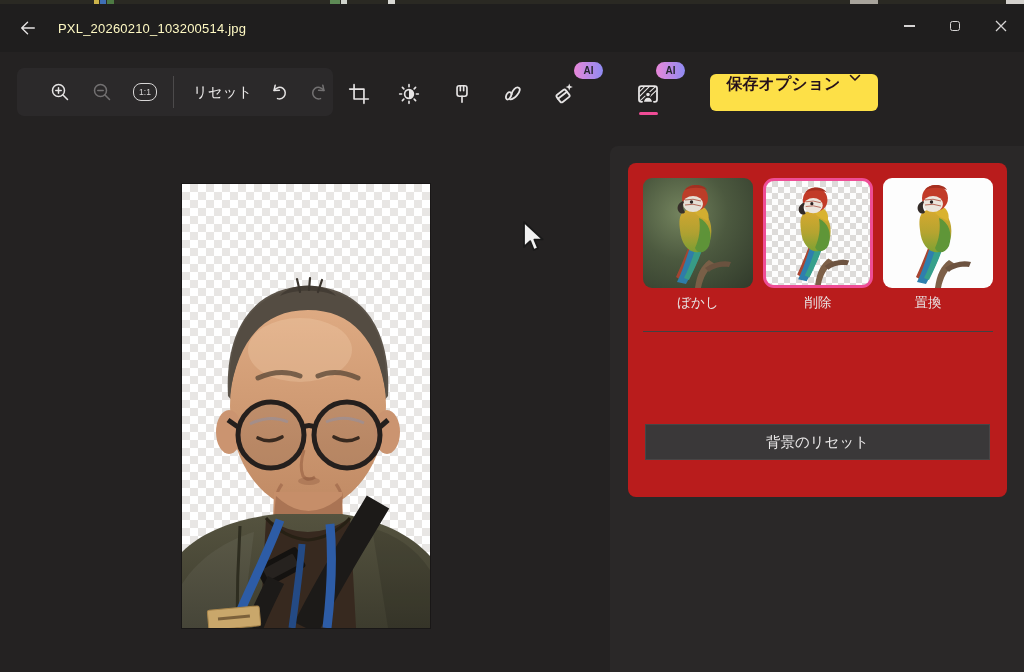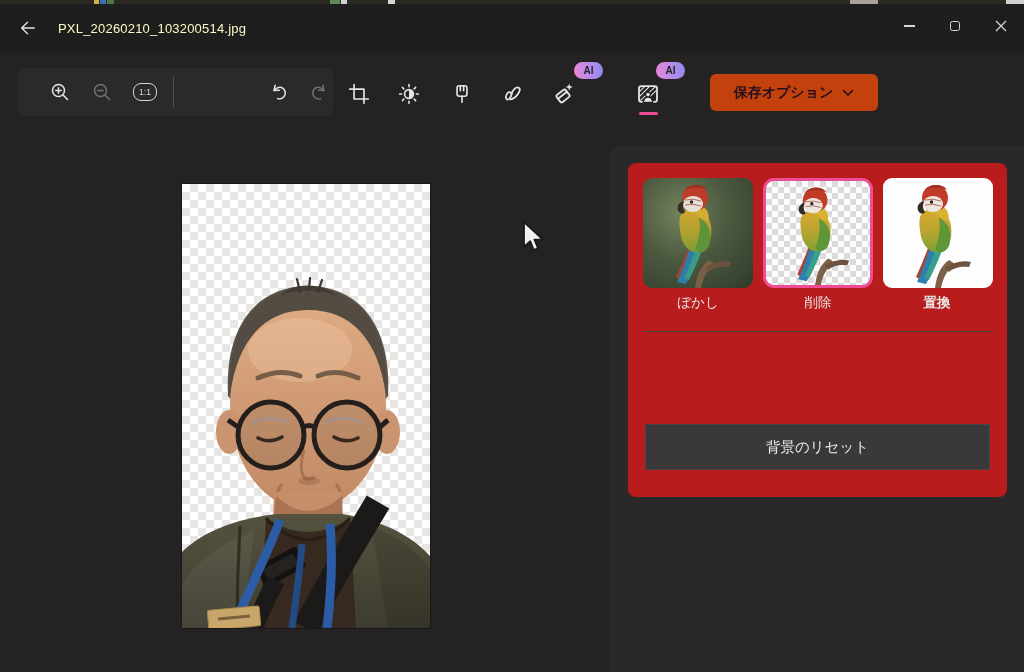--- a/index.html
+++ b/index.html
@@ -32,22 +32,22 @@
   .reset-label { position:absolute; left:168px; top:0; height:48px; display:flex; align-items:center; font-size:14.5px; color:#eceaea; padding:0 8px; }
   .onetoone { width:24px; height:18px; border:1.5px solid #d8d6d6; border-radius:8px; font-size:8.5px; color:#d8d6d6; display:flex; align-items:center; justify-content:center; letter-spacing:0; }
 
   .mid-tool { position:absolute; top:22px; width:40px; height:40px; display:flex; align-items:center; justify-content:center; }
   .ai-badge { position:absolute; width:29px; height:17px; border-radius:9px;
     background:linear-gradient(90deg,#e887d9 0%,#8f8bf2 100%);
     color:#24242e; font-size:10px; font-weight:bold; display:flex; align-items:center; justify-content:center; }
   .sel-underline { position:absolute; left:639px; top:60px; width:19px; height:3px; border-radius:2px; background:#ef4c96; }
 
   .save-btn { position:absolute; left:710px; top:22px; width:168px; height:37px; border-radius:6px;
-    background:#c2410c; border:none; color:#24101b; font-size:14px; font-weight:bold;
-    display:flex; align-items:center; justify-content:center; gap:9px; font-family:inherit; }
+    background:#fde047; border:none; color:#24101b; font-size:16px; font-weight:bold;
+    display:flex; justify-content:center; gap:9px; font-family:inherit; }
   .cancel-btn { position:absolute; left:887px; top:22px; width:118px; height:37px; border-radius:6px;
     background:#2e2c2d; border:1px solid #413f40; color:#eceaea; font-size:14px;
     display:flex; align-items:center; justify-content:center; font-family:inherit; }
 
   
   .photo { position:absolute; left:182px; top:184px; width:248px; height:444px;
     background:conic-gradient(#e8e6e4 25%,#ffffff 0 50%,#e8e6e4 0 75%,#ffffff 0);
     background-size:16px 16px; box-shadow:0 0 0 1px rgba(0,0,0,.3); }
   .photo svg { position:absolute; left:0; top:0; }
 
@@ -56,32 +56,32 @@
   
   .side-panel { position:absolute; left:610px; top:146px; width:414px; height:526px; background:#2a2828; border-radius:8px 0 0 0; }
   .card { position:absolute; left:18px; top:17px; width:379px; height:334px; background:#b91c1c; border-radius:8px; }
 
   .thumb { position:absolute; top:15px; width:110px; height:110px; border-radius:9px; overflow:hidden; }
   .thumb svg { position:absolute; left:0; top:0; }
   .thumb-blur  { left:15px;  background:radial-gradient(circle at 35% 32%,#74845e 0%,#4c593f 45%,#313a2b 100%); }
   .thumb-remove{ left:135px; background:conic-gradient(#dddbd9 25%,#fdfdfd 0 50%,#dddbd9 0 75%,#fdfdfd 0); background-size:12px 12px; border:3px solid #ee4d96; border-radius:11px; }
   .thumb-replace{ left:255px; background:#fdfdfd; }
   .thumb-label { position:absolute; top:131px; width:110px; text-align:center; font-size:13.5px; color:#e8e6e6; }
-  .lbl-0 { left:15px; } .lbl-1 { left:135px; } .lbl-2 { left:254px;font-weight:bold; }
+  .lbl-0 { left:15px; } .lbl-1 { left:135px; } .lbl-2 { left:245px; }
 
   .card-divider { position:absolute; left:15px; top:168px; width:350px; height:1px; background:#434142; }
 
   .brush-row { position:absolute; left:0; top:192px; width:379px; height:40px; }
   .brush-icon { position:absolute; left:20px; top:8px; }
   .brush-label { position:absolute; left:50px; top:0; height:40px; display:flex; align-items:center; font-size:14.5px; color:#eceaea; }
   .toggle { position:absolute; left:274px; top:10px; width:42px; height:21px; border-radius:11px; background:#1c1a1b; border:1px solid #8f8d8e; }
   .toggle .knob { position:absolute; left:3px; top:3px; width:13px; height:13px; border-radius:50%; background:#cfcdce; }
   .toggle-state { position:absolute; left:328px; top:0; height:40px; display:flex; align-items:center; font-size:14.5px; color:#eceaea; }
 
-  .reset-bg-btn { position:absolute; left:17px; top:261px; width:345px; height:46px; border-radius:0;
+  .reset-bg-btn { position:absolute; left:17px; top:261px; width:345px; height:36px; border-radius:0;
     background:#3a3839; border:1px solid #474546; color:#eceaea; font-size:14.5px;
     display:flex; align-items:center; justify-content:center; font-family:inherit; }
 
   .icon-stroke { stroke:#e6e4e4; stroke-width:1.5; fill:none; stroke-linecap:round; stroke-linejoin:round; }
 </style>
 </head>
 <body>
 
 <div id="app">
 
@@ -161,20 +161,21 @@
       <div class="tg-item dimmed" style="left:67px">
         <svg width="20" height="20" viewBox="0 0 20 20">
           <circle class="icon-stroke" cx="8.5" cy="8.5" r="6"></circle>
           <path class="icon-stroke" d="M13 13 L17.5 17.5 M5.8 8.5 H11.2"></path>
         </svg>
       </div>
       <div class="tg-item" style="left:110px">
         <div class="onetoone">1:1</div>
       </div>
       <div class="tg-divider"></div>
+      <div class="reset-label">リセット</div>
       <div class="tg-item" style="left:244px">
         <svg width="20" height="20" viewBox="0 0 20 20">
           <path class="icon-stroke" d="M6.2 3.2 L5 8.6 L10.4 8.2"></path>
           <path class="icon-stroke" d="M5.2 8.4 C7.2 5.2 11.4 4.3 14 6.4 C16.6 8.5 17 12.2 14.9 14.7 C13.3 16.6 10.6 17.2 8.5 16.6"></path>
         </svg>
       </div>
       <div class="tg-item dimmed" style="left:284px">
         <svg width="20" height="20" viewBox="0 0 20 20">
           <g transform="scale(-1,1) translate(-20,0)">
             <path class="icon-stroke" d="M6.2 3.2 L5 8.6 L10.4 8.2"></path>

